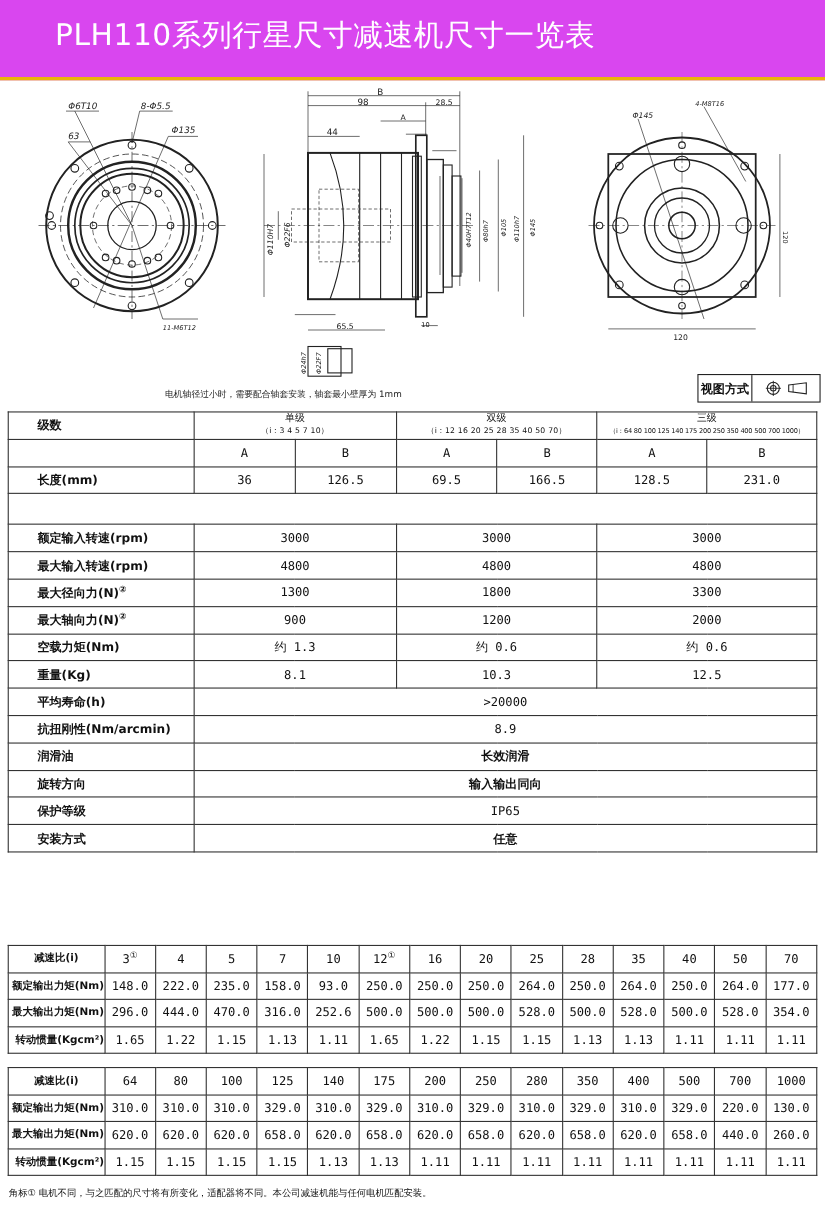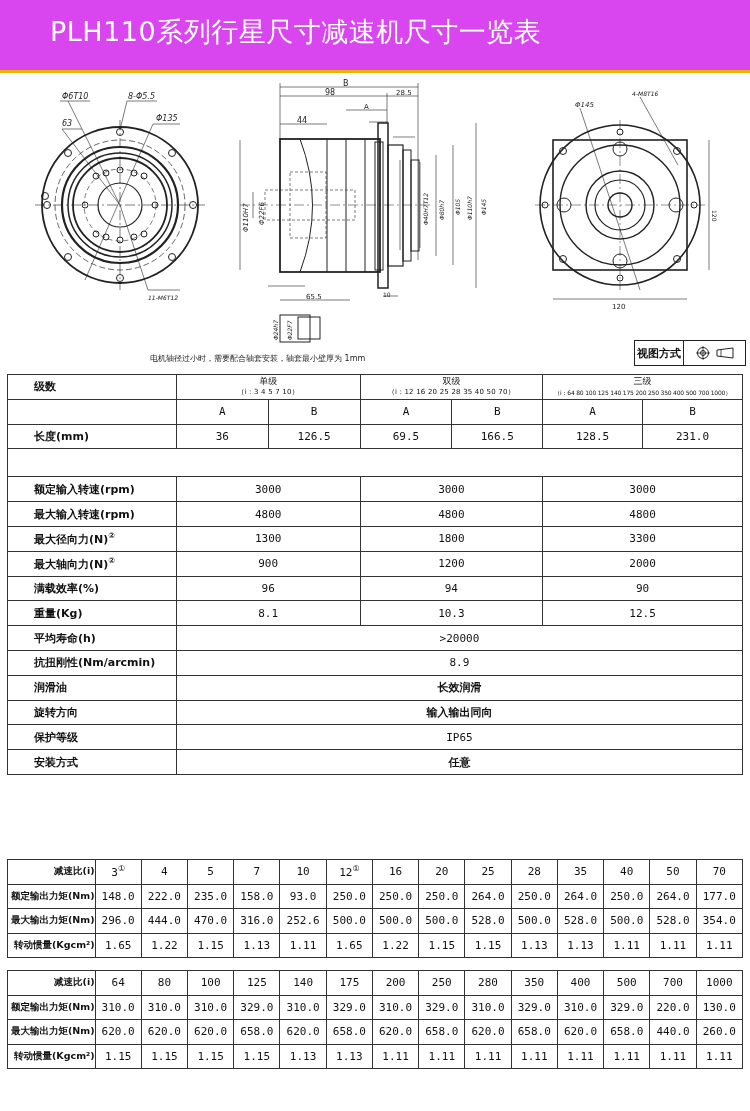--- a/index.html
+++ b/index.html
@@ -16,21 +16,21 @@
   td.rowlabel{text-align:left;padding-left:26px;font-family:"DejaVu Sans",sans-serif;font-weight:bold;font-size:11px;}
   .spec{left:7px;top:374px;width:736px;padding-left:48px;}
   .spec td{height:23.8px;}
   .spec .stagehead{font-size:9px;line-height:11px;font-family:"DejaVu Sans",sans-serif;}
   .spec .stagehead .ratios{font-size:7px;letter-spacing:0.2px;text-align:center;}
   .spec .stagehead .ratios.small{font-size:6px;letter-spacing:-0.2px;}
   .spec .blank td{height:27px;}
   .ratio{left:7px;width:736px;}
   .ratio td{height:23.5px;font-size:11px;}
   .ratio td.rl{text-align:right;padding-left:3px;font-family:"DejaVu Sans",sans-serif;font-weight:bold;font-size:9.5px;white-space:nowrap;width:68px;}
-  .ratio td.rl.c{text-align:right;padding-left:0;}
+  .ratio td.rl.c{text-align:center;padding-left:0;}
   .ratio1{top:859px;}
   .ratio2{top:970px;}
   sup.circ{font-size:8px;vertical-align:super;}
   .footnotes{position:absolute;left:8px;top:1078px;font-size:8.5px;line-height:15px;color:#111;font-family:"DejaVu Sans",sans-serif;}
   .footnotes div{white-space:nowrap;}
   svg text{font-family:"DejaVu Sans",sans-serif;}
 </style>
 </head>
 <body>
 
@@ -271,24 +271,24 @@
     <td colspan="2">1800</td>
     <td colspan="2">3300</td>
   </tr>
   <tr>
     <td class="rowlabel"><span>最大轴向力(N)</span><sup class="circ">②</sup></td>
     <td colspan="2">900</td>
     <td colspan="2">1200</td>
     <td colspan="2">2000</td>
   </tr>
   <tr>
-    <td class="rowlabel">满载效率(%)</td>
-    <td colspan="2">96</td>
-    <td colspan="2">94</td>
-    <td colspan="2">90</td>
+    <td class="rowlabel">空载力矩(Nm)</td>
+    <td colspan="2">约 1.3</td>
+    <td colspan="2">约 0.6</td>
+    <td colspan="2">约 0.6</td>
   </tr>
   <tr>
     <td class="rowlabel">重量(Kg)</td>
     <td colspan="2">8.1</td>
     <td colspan="2">10.3</td>
     <td colspan="2">12.5</td>
   </tr>
   <tr>
     <td class="rowlabel">平均寿命(h)</td>
     <td colspan="6">&gt;20000</td>
@@ -456,13 +456,14 @@
     <td>1.11</td>
     <td>1.11</td>
     <td>1.11</td>
     <td>1.11</td>
     <td>1.11</td>
   </tr>
 </tbody>
   </table>
 
 <div class="footnotes">
+  <div>角标①  电机不同，与之匹配的尺寸将有所变化，适配器将不同。本公司减速机能与任何电机匹配安装。</div>
 </div>
 
 </body></html>

